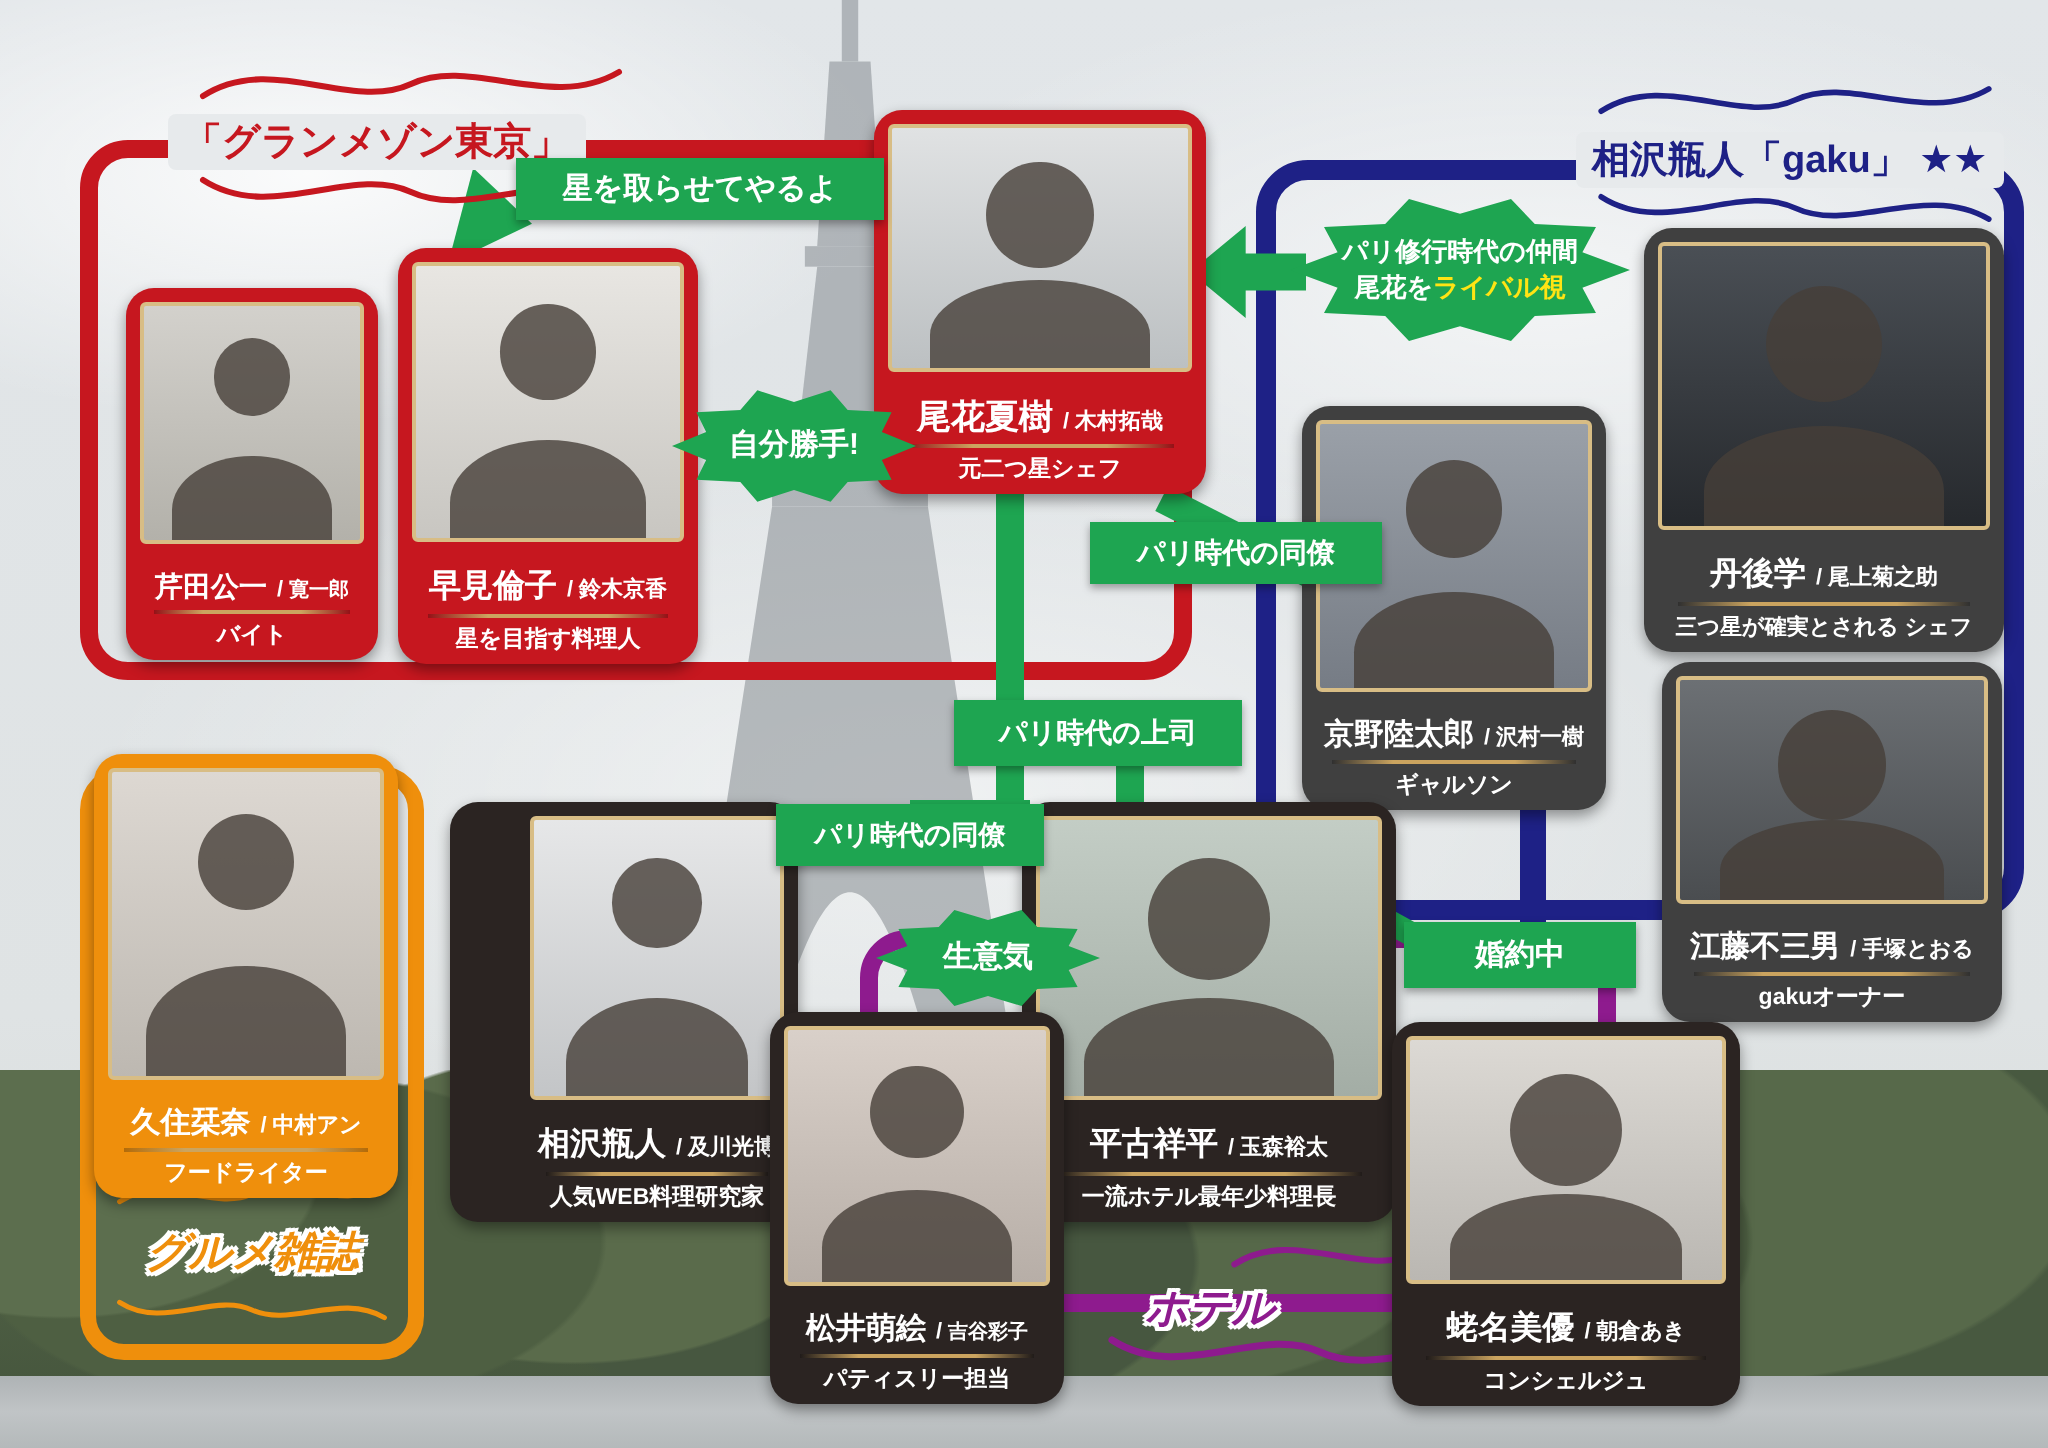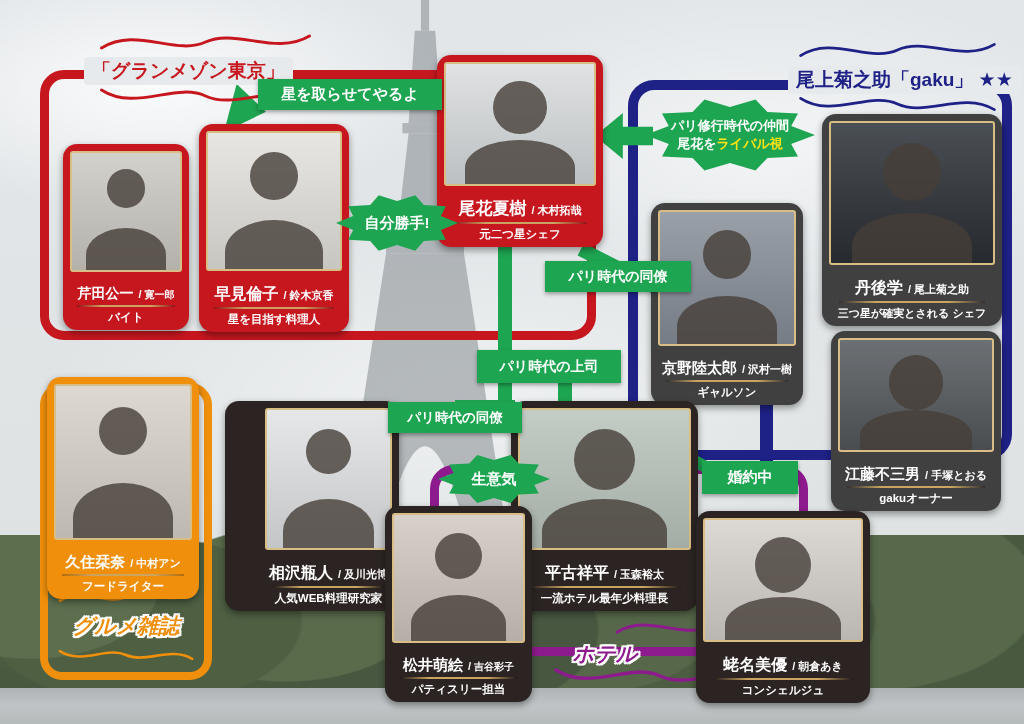--- a/index.html
+++ b/index.html
@@ -87,21 +87,21 @@
       <path d="M6 18 C40 -4 80 26 110 12 C140 -2 180 26 214 6" fill="none" stroke="currentColor" stroke-width="3" stroke-linecap="round"></path>
     </svg>
   <div class="gtitle patch" style="left:84px;top:57px;font-size:19px;color:#c6171f;">「グランメゾン東京」</div>
   <svg class="fl" style="left:88px;top:84px;color:#c6171f;" width="235" height="24" viewBox="0 0 220 24">
       <path d="M6 6 C40 28 80 -2 110 12 C140 26 180 -2 214 18" fill="none" stroke="currentColor" stroke-width="3" stroke-linecap="round"></path>
     </svg>
 
   <svg class="fl" style="left:795px;top:38px;color:#1e2186;" width="205" height="24" viewBox="0 0 220 24">
       <path d="M6 18 C40 -4 80 26 110 12 C140 -2 180 26 214 6" fill="none" stroke="currentColor" stroke-width="3" stroke-linecap="round"></path>
     </svg>
-  <div class="gtitle patch" style="left:788px;top:66px;font-size:19px;color:#1e2186;">尾上菊之助「gaku」 ★★</div>
+  <div class="gtitle patch" style="left:788px;top:66px;font-size:19px;color:#1e2186;">相沢瓶人「gaku」 ★★</div>
   <svg class="fl" style="left:795px;top:92px;color:#1e2186;" width="205" height="24" viewBox="0 0 220 24">
       <path d="M6 6 C40 28 80 -2 110 12 C140 26 180 -2 214 18" fill="none" stroke="currentColor" stroke-width="3" stroke-linecap="round"></path>
     </svg>
 
   <svg class="fl" style="left:56px;top:586px;color:#ef8f0c;" width="140" height="22" viewBox="0 0 220 24">
       <path d="M6 18 C40 -4 80 26 110 12 C140 -2 180 26 214 6" fill="none" stroke="currentColor" stroke-width="4" stroke-linecap="round"></path>
     </svg>
   <div class="gtitle outline" style="left:46px;top:612px;width:160px;text-align:center;font-size:21px;color:#ef8f0c;">グルメ雑誌</div>
   <svg class="fl" style="left:56px;top:644px;color:#ef8f0c;" width="140" height="22" viewBox="0 0 220 24">
       <path d="M6 6 C40 28 80 -2 110 12 C140 26 180 -2 214 18" fill="none" stroke="currentColor" stroke-width="4" stroke-linecap="round"></path>
@@ -128,21 +128,21 @@
   <div class="gtag" style="left:258px;top:79px;width:184px;height:31px;font-size:15px;">星を取らせてやるよ</div>
   <div class="gtag burst" style="left:336px;top:194px;width:122px;height:58px;font-size:15px;">自分勝手!</div>
   <div class="gtag burst" style="left:645px;top:98px;width:170px;height:74px;font-size:13px;">
     <span>パリ修行時代の仲間</span>
     <span><span>尾花を</span><span class="hl">ライバル視</span></span>
   </div>
   <div class="gtag" style="left:545px;top:261px;width:146px;height:31px;font-size:14px;">パリ時代の同僚</div>
   <div class="gtag" style="left:477px;top:350px;width:144px;height:33px;font-size:14px;">パリ時代の上司</div>
   <div class="gtag" style="left:388px;top:402px;width:134px;height:31px;font-size:13.5px;">パリ時代の同僚</div>
   <div class="gtag burst" style="left:438px;top:454px;width:112px;height:50px;font-size:15px;">生意気</div>
-  <div class="gtag" style="left:702px;top:461px;width:96px;height:33px;font-size:15px;">婚約中</div>
+  <div class="gtag" style="left:702px;top:461px;width:116px;height:33px;font-size:15px;">婚約中</div>
 
   <div class="card red" style="left:437px;top:55px;width:166px;height:192px;">
     <div class="photo" style="height:136px;background:linear-gradient(#e0e2e3,#bcc0c2);"></div>
     <div class="name-row">
         <span class="nm" style="font-size:17px;">尾花夏樹</span>
         <span class="slash">/</span>
         <span class="actor">木村拓哉</span>
       </div>
     <div class="divider"></div>
     <div class="role">元二つ星シェフ</div>

